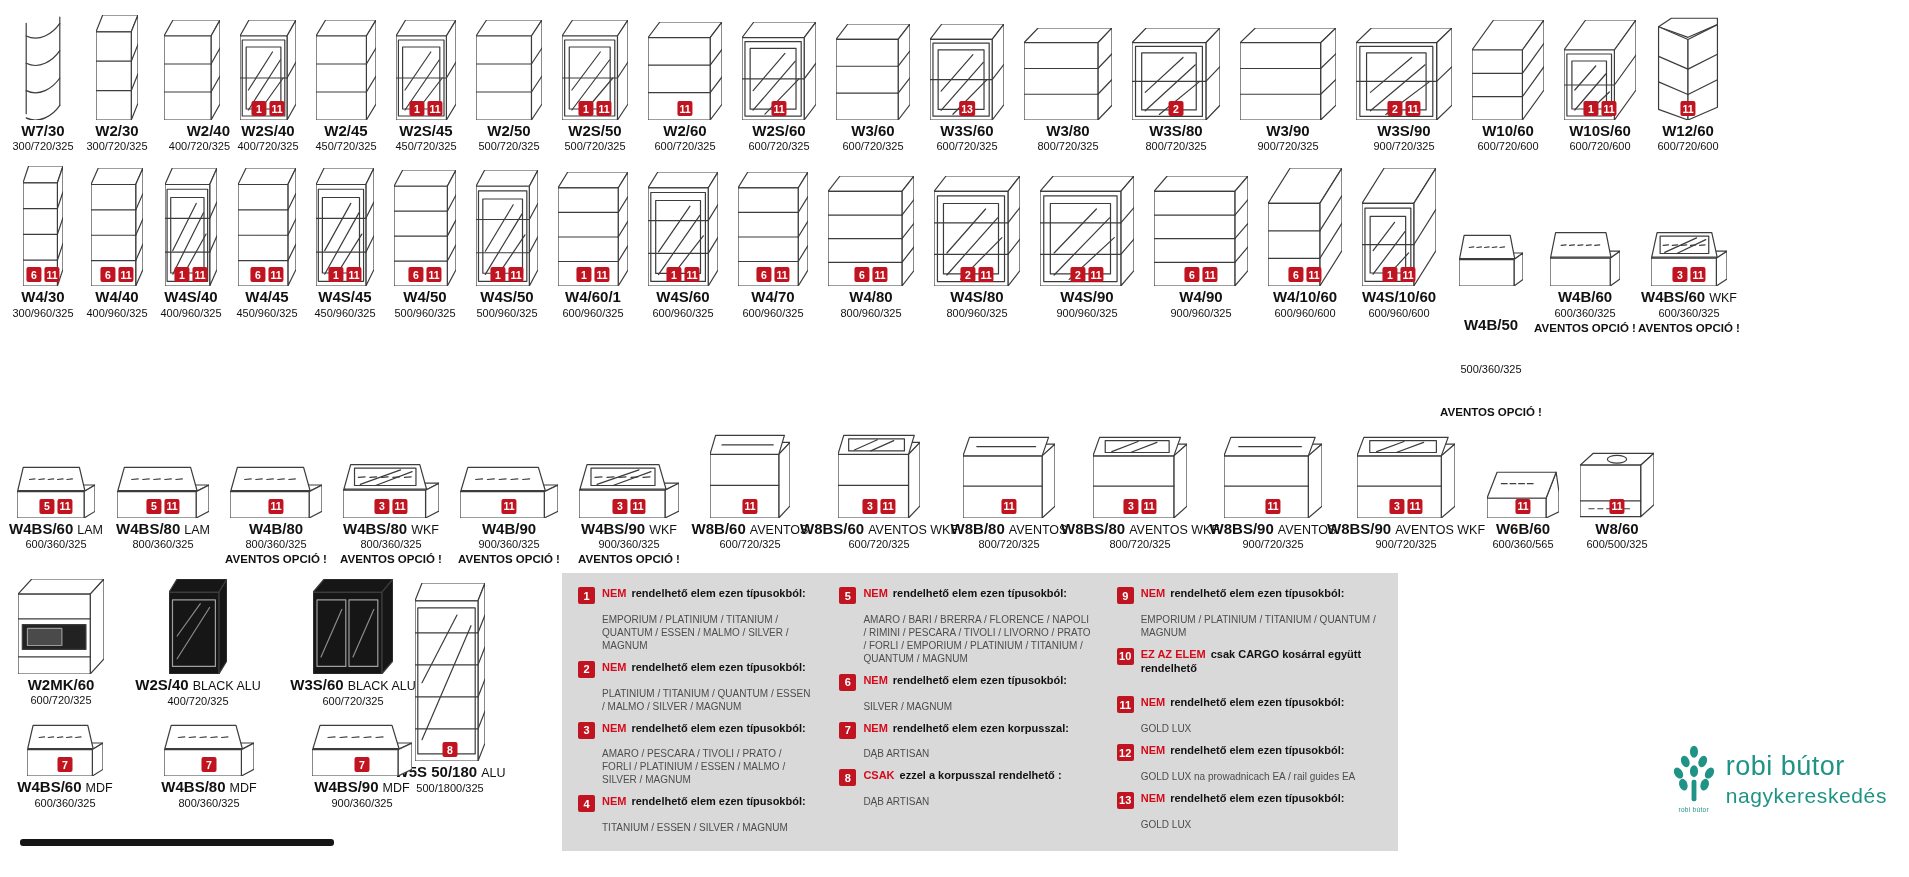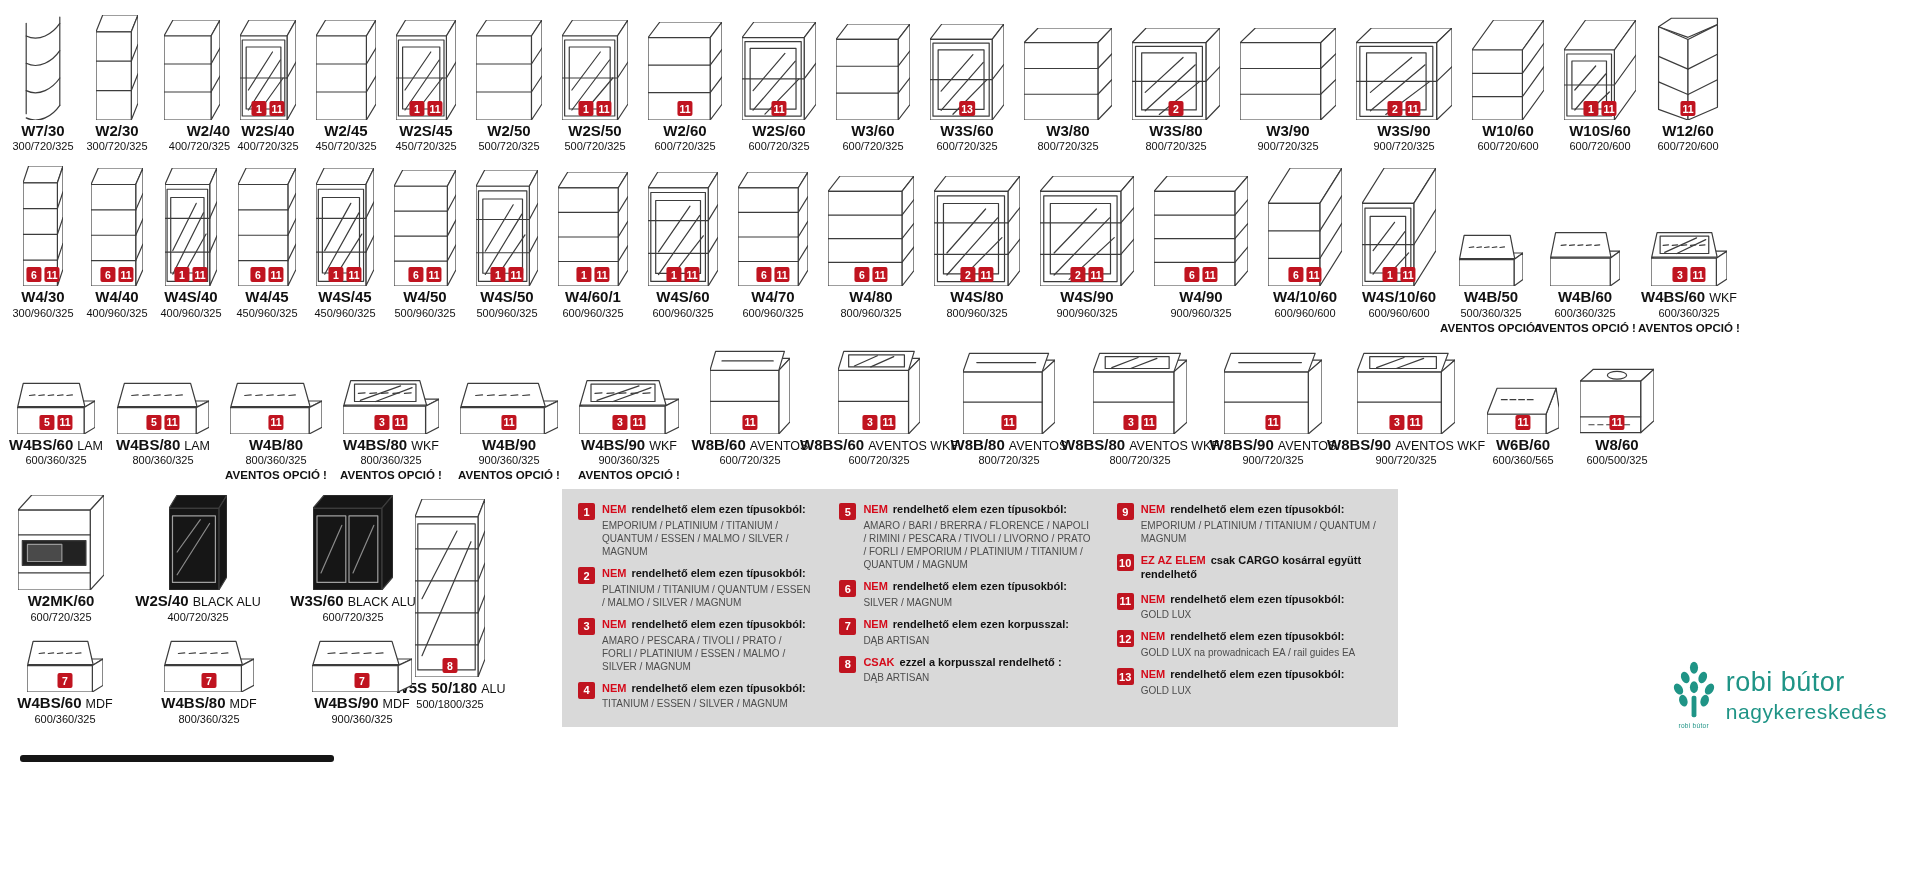--- a/index.html
+++ b/index.html
@@ -32,21 +32,21 @@
   .legend{position:absolute;left:556px;top:0;width:836px;min-height:212px;
     background:var(--legend-bg,#d9d9d9);padding:14px 16px 8px 16px;display:flex;gap:26px}
   .lcol{display:flex;flex-direction:column}
   .lcol:nth-child(1){width:236px}.lcol:nth-child(2){width:252px}.lcol:nth-child(3){width:266px}
   .lentry{display:flex;margin-bottom:9px}
   .lnum{flex:0 0 17px;height:17px;background:var(--badge-red,#c01420);color:#fff;font-weight:bold;font-size:11px;
     display:flex;align-items:center;justify-content:center;border-radius:2px;margin-right:7px}
   .ltext{font-size:11px;line-height:1.25}
   .lkey{color:var(--keyword-red,#d50a1a);font-weight:bold}
   .lrest{font-weight:bold;margin-left:5px}
-  .ldetail{font-size:10px;color:#4d4d4d;margin-top:2px;line-height:1.3}
+  .ldetail{font-size:10px;color:#4d4d4d;margin-top:12px;line-height:1.3}
   
   .logo{position:absolute;right:16px;top:172px;display:flex;align-items:center;gap:9px}
   .logo-tree{display:flex;flex-direction:column;align-items:center}
   .logo-mini{font-size:6.5px;color:var(--teal,#1f9486);margin-top:1px;letter-spacing:0.3px}
   .logo-title{font-size:27px;color:var(--teal,#1f9486);font-weight:500;letter-spacing:0.5px}
   .logo-sub{font-size:21px;color:var(--teal,#1f9486);letter-spacing:0.6px;margin-top:2px}
 </style>
 </head>
 <body>
 
@@ -814,21 +814,21 @@
               </g>
             </svg>
             <div class="badges">
               <span class="badge">1</span>
               <span class="badge">11</span>
             </div>
           </div>
           <div class="label"><span class="code">W4S/10/60</span></div>
           <div class="dims">600/960/600</div>
         </div>
-        <div class="item" style="width: 90px;">
+        <div class="item" style="width: 90px; gap: 28px;">
           <div class="icon-area" style="height: 126px;">
             <svg class="sk" width="64" height="55" viewBox="0 0 100 100" preserveAspectRatio="none">
               <g fill="none" stroke="#3c3c3c" stroke-width="1.2">
                 <polygon points="0,52 14,40 100,40 86,52" fill="#fff"></polygon>
                 <polygon points="86,52 100,40 100,88 86,100" fill="#fff"></polygon>
                 <rect x="0" y="52" width="86" height="48" fill="#fff"></rect>
                 <polygon points="1,50 87,50 80,8 8,8" fill="#fff"></polygon>
                 <line x1="16" y1="30" x2="23" y2="29"></line>
                 <line x1="28" y1="30" x2="35" y2="29"></line>
                 <line x1="40" y1="30" x2="47" y2="29"></line>

